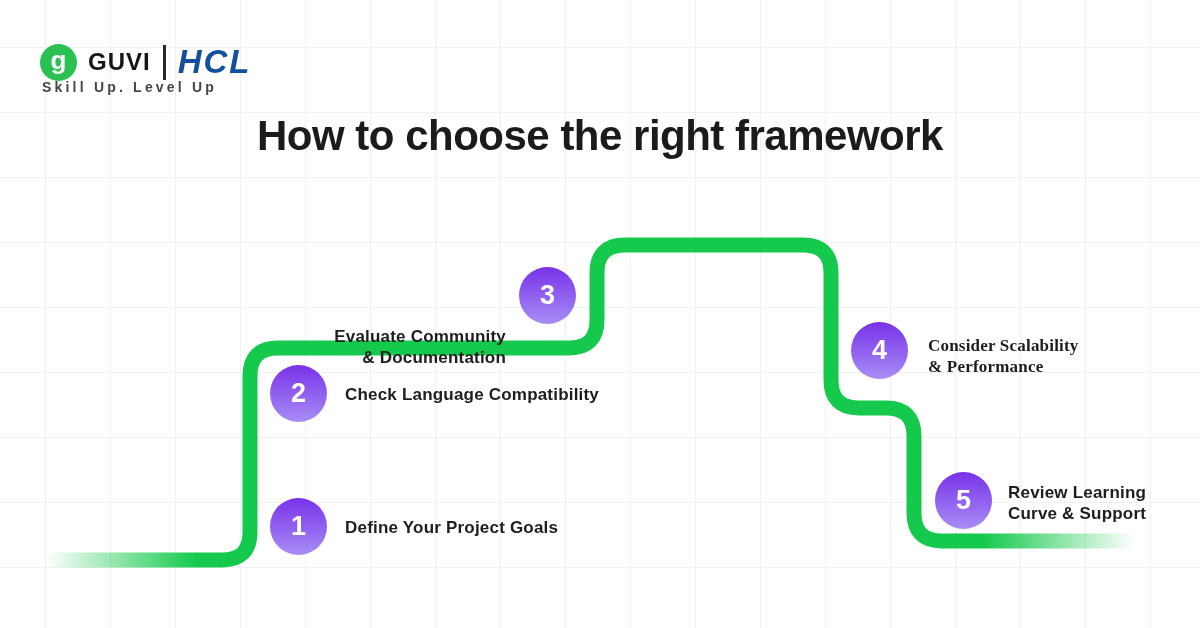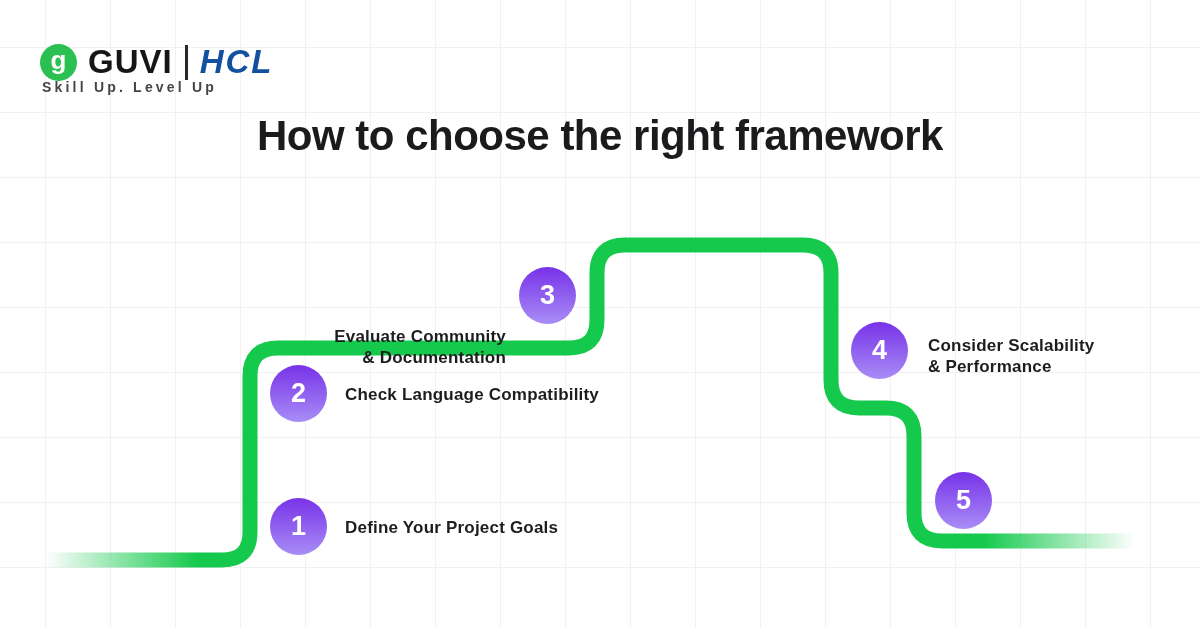--- a/index.html
+++ b/index.html
@@ -19,21 +19,21 @@
       linear-gradient(to right, var(--grid-line) 1px, transparent 1px),
       linear-gradient(to bottom, var(--grid-line) 1px, transparent 1px);
     background-size:65px 65px;
     background-position:45px 47px;
   }
   
   .logo-row{position:absolute;left:40px;top:43px;display:flex;align-items:center;}
   .logo-mark{width:37px;height:37px;border-radius:50%;background:var(--logo-green);
     display:flex;align-items:center;justify-content:center;}
   .logo-mark span{color:#fff;font-weight:bold;font-size:26px;line-height:1;margin-top:-4px;}
-  .guvi-word{font-size:33px;font-weight:700;color:#161616;letter-spacing:1px;margin-left:11px;}
+  .guvi-word{font-size:24px;font-weight:700;color:#161616;letter-spacing:1px;margin-left:11px;}
   .logo-divider{width:3px;height:35px;background:#24272b;margin:0 12px;}
   .hcl-word{font-size:33px;font-weight:700;font-style:italic;color:var(--hcl-blue);letter-spacing:2px;}
   .tagline{position:absolute;left:42px;top:79px;font-size:14px;font-weight:600;
     letter-spacing:3.2px;color:#454545;}
   
   .title{position:absolute;left:0;top:112px;width:1200px;text-align:center;
     font-size:42px;font-weight:800;color:var(--text-dark);letter-spacing:-0.5px;}
   
   .path-svg{position:absolute;left:0;top:0;}
   .gstop-solid{stop-color:var(--path-green);stop-opacity:1;}
@@ -43,21 +43,21 @@
     background:linear-gradient(180deg,var(--purple-top) 0%,var(--purple-bottom) 100%);
     display:flex;align-items:center;justify-content:center;
     color:#fff;font-size:27px;font-weight:700;}
   .n1{left:270px;top:498px;} .n2{left:270px;top:365px;} .n3{left:519px;top:267px;}
   .n4{left:851px;top:322px;} .n5{left:935px;top:472px;}
   
   .step-label{position:absolute;font-size:17px;font-weight:600;color:#1D1D20;
     letter-spacing:0.2px;line-height:21px;white-space:pre-line;}
   .l1{left:345px;top:517px;} .l2{left:345px;top:384px;}
   .l3{right:694px;top:279px;text-align:right;margin-top:47px;}
-  .l4{left:928px;top:335px;} .l5{left:1008px;top:482px;}
+  .l4{left:928px;top:335px;font-family:Liberation Serif, serif;} .l5{left:1008px;top:482px;}
 </style>
 </head>
 <body>
 
 <div class="canvas">
 
   <svg class="path-svg" width="1200" height="628" viewBox="0 0 1200 628" aria-hidden="true">
     <defs>
       <linearGradient id="pathFade" gradientUnits="userSpaceOnUse" x1="45" y1="0" x2="1135" y2="0">
         <stop offset="0" class="gstop-clear"></stop>
@@ -99,14 +99,16 @@
   <div class="node n5">
     <span>5</span>
   </div>
 
   <div class="step-label l1">Define Your Project Goals</div>
   <div class="step-label l2">Check Language Compatibility</div>
   <div class="step-label l3">Evaluate Community
 &amp; Documentation</div>
   <div class="step-label l4">Consider Scalability
 &amp; Performance</div>
+  <div class="step-label l5">Review Learning
+Curve &amp; Support</div>
 
 </div>
 
 </body></html>

